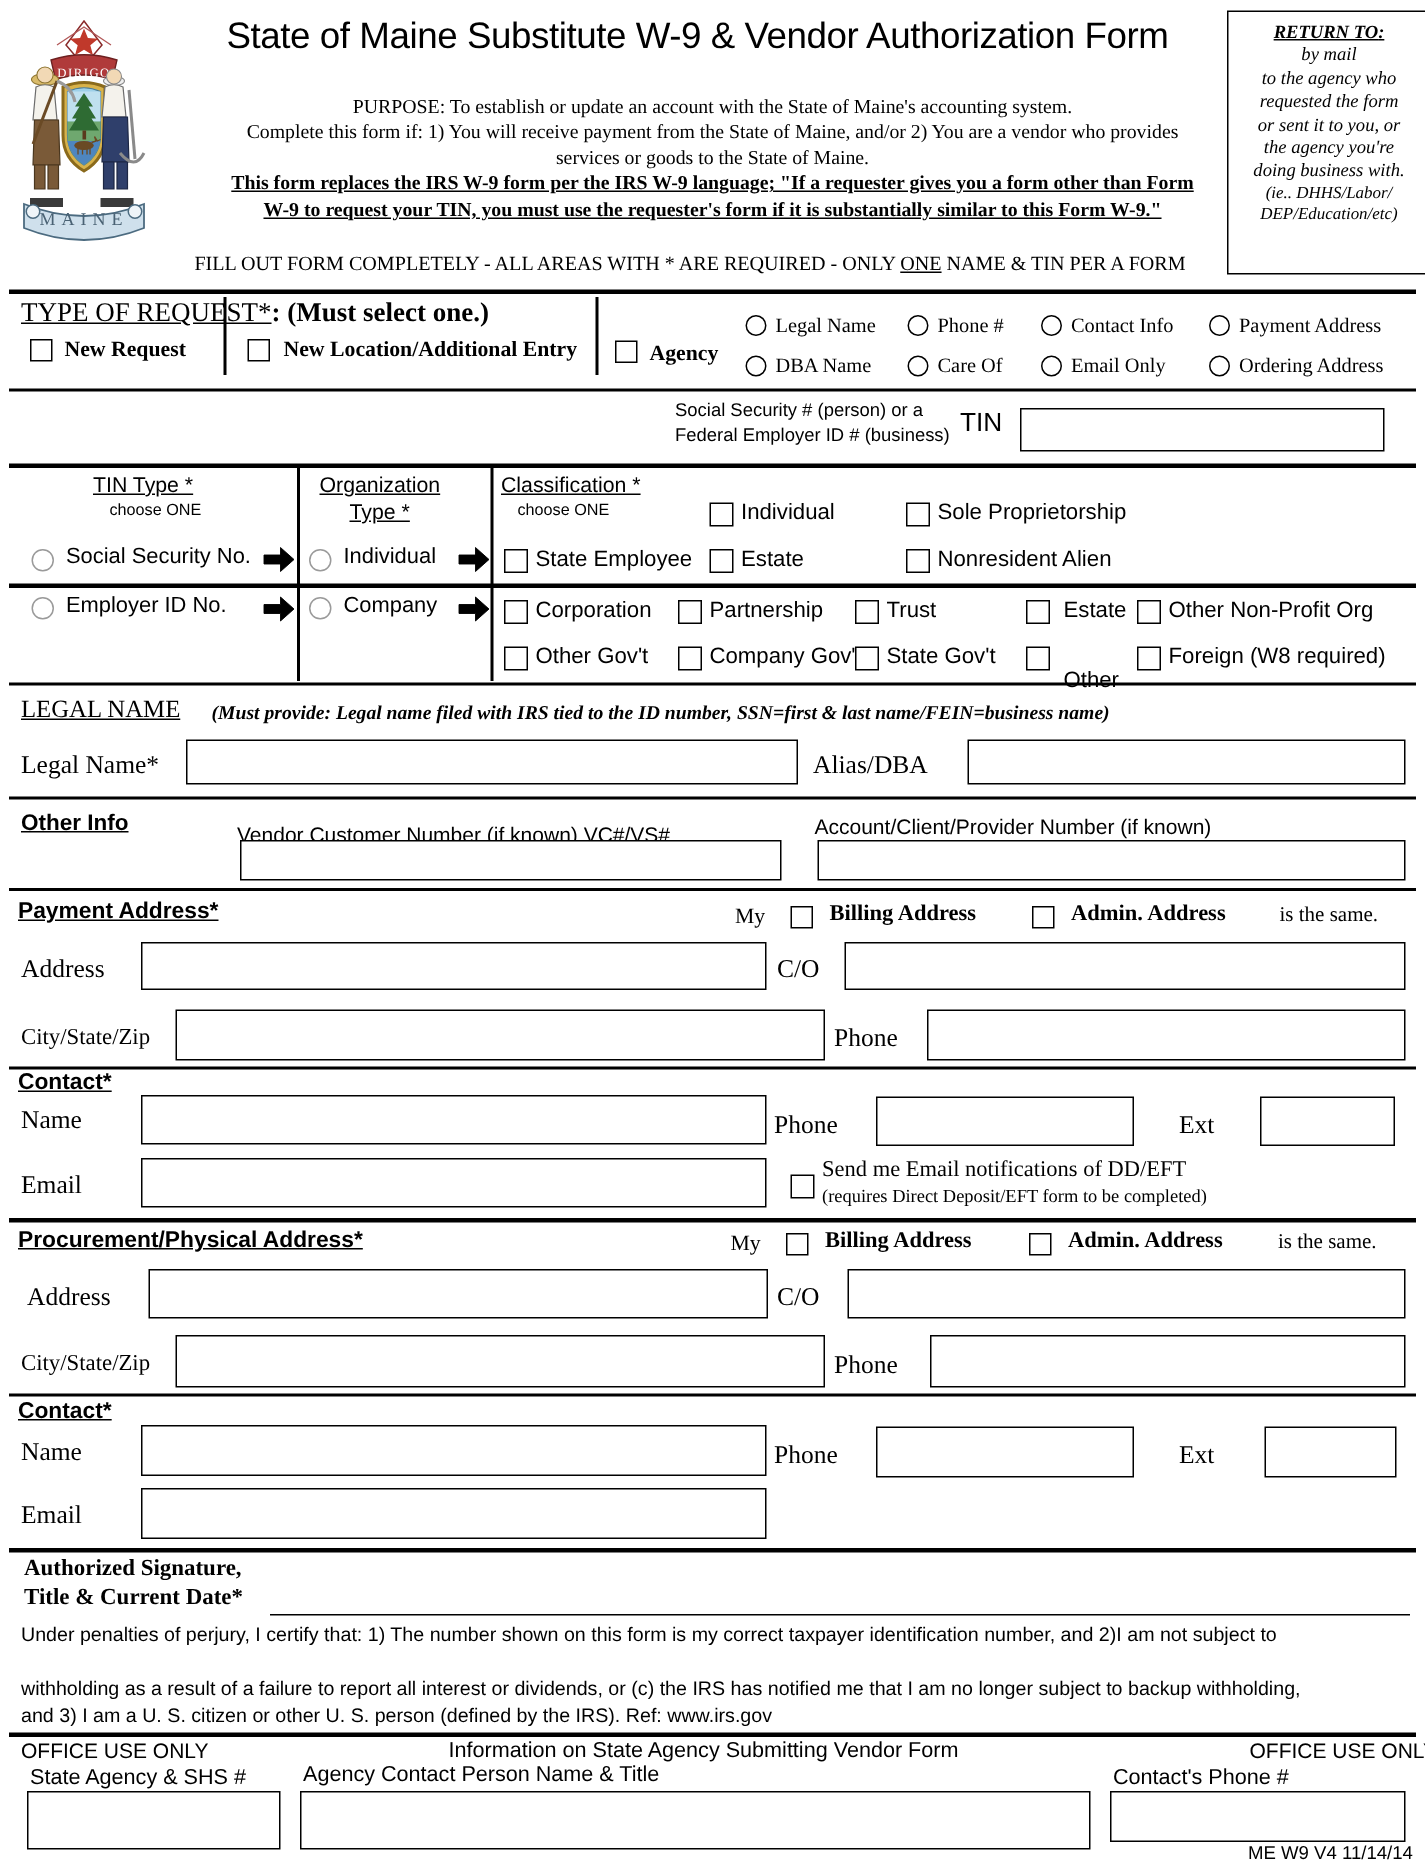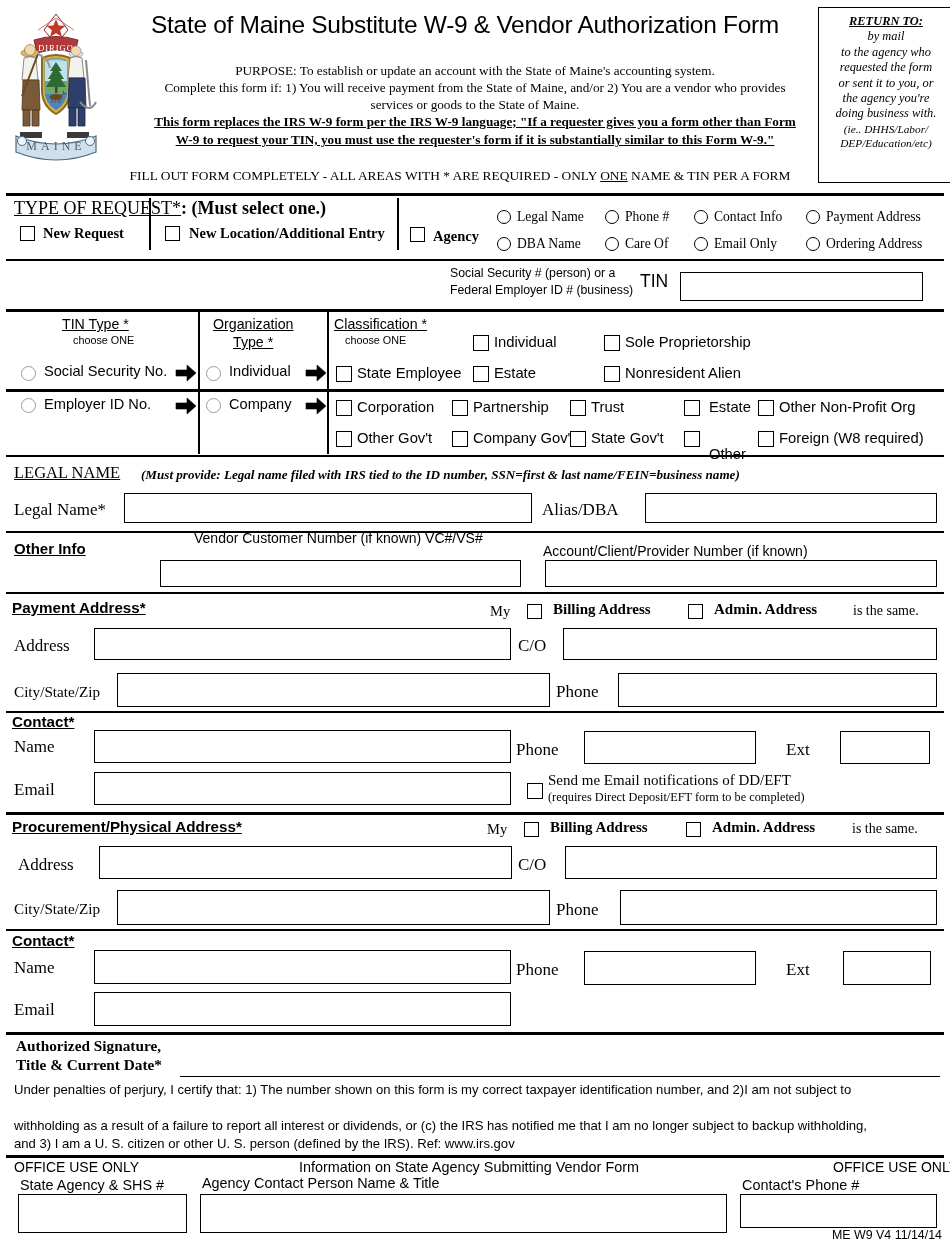--- a/index.html
+++ b/index.html
@@ -262,21 +262,21 @@
 
   <div class="lbl" style="left:14px;top:500px;font-size:17px;">Legal Name*</div>
   <div class="box" style="left:124px;top:493px;width:408px;height:30px;"></div>
 
   <div class="lbl" style="left:542px;top:500px;font-size:17px;">Alias/DBA</div>
   <div class="box" style="left:645px;top:493px;width:292px;height:30px;"></div>
 
   <div class="rule med" style="top:531px;"></div>
 
   <div class="lbl sans" style="left:14px;top:540px;font-size:15px;font-weight:bold;text-decoration:underline;">Other Info</div>
-  <div class="lbl sans" style="left:158px;top:530px;font-size:14px;margin-left:36px;">Vendor Customer Number (if known) VC#/VS#</div>
+  <div class="lbl sans" style="left:158px;top:548px;font-size:14px;">Vendor Customer Number (if known) VC#/VS#</div>
   <div class="box" style="left:160px;top:560px;width:361px;height:27px;"></div>
 
   <div class="lbl sans" style="left:543px;top:543px;font-size:14px;">Account/Client/Provider Number (if known)</div>
   <div class="box" style="left:545px;top:560px;width:392px;height:27px;"></div>
 
   <div class="rule med" style="top:592px;"></div>
 
   <div class="lbl sans" style="left:12px;top:599px;font-size:15.2px;font-weight:bold;text-decoration:underline;">Payment Address*</div>
 
   <div class="lbl" style="left:490px;top:603px;font-size:14.5px;">My</div>

